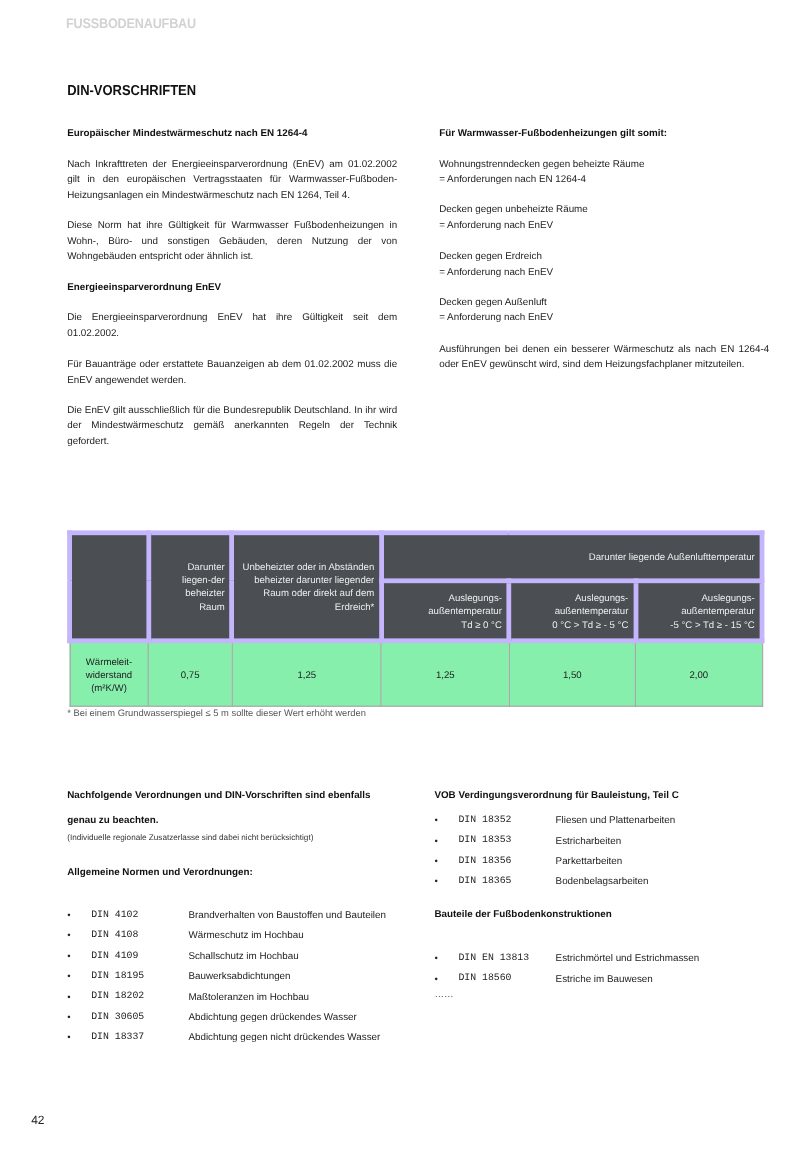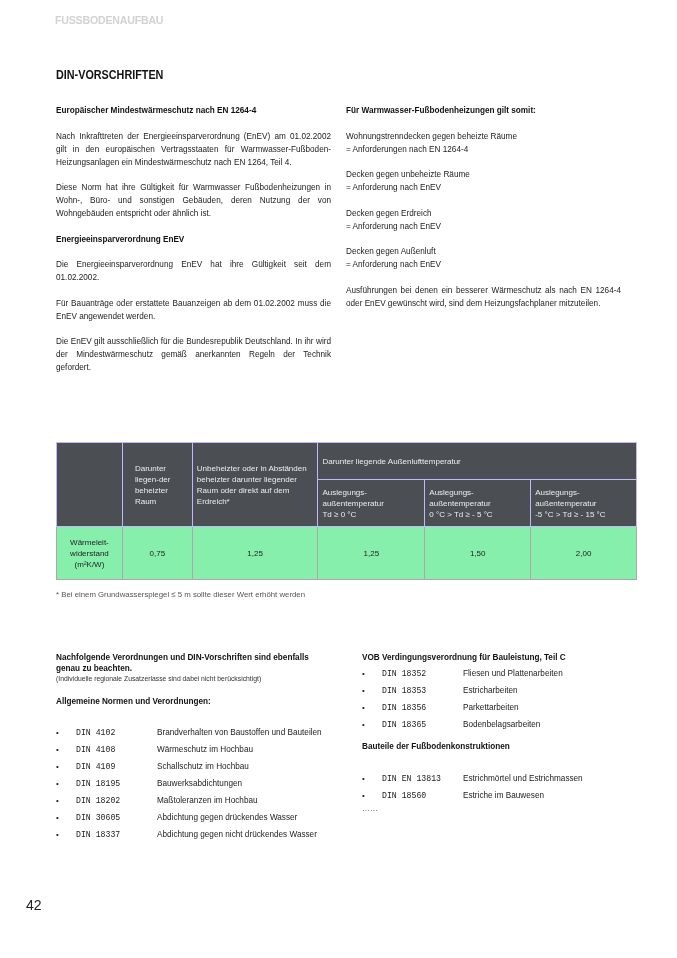--- a/index.html
+++ b/index.html
@@ -4,43 +4,43 @@
 <style>
   html, body { margin: 0; padding: 0; background: #ffffff; }
   body { width: 677px; height: 958px; position: relative; overflow: hidden;
          font-family: "Liberation Sans", sans-serif; color: #1a1a1a; }
   .section-kicker { position: absolute; left: 55px; top: 14px; font-size: 11.5px; font-weight: bold;
                     color: #d2d2d2; letter-spacing: -0.2px; transform: scaleX(0.92); transform-origin: left; }
   .page-title { position: absolute; left: 56px; top: 68px; font-size: 12px; font-weight: bold; color: #111;
                 transform: scaleX(0.9); transform-origin: left; }
   .col { position: absolute; font-size: 8.2px; line-height: 13px; color: #222; }
   .col-left { left: 56px; top: 104px; width: 275px; }
-  .col-right { left: 346px; top: 104px; width: 275px; }
+  .col-right { left: 366px; top: 104px; width: 275px; }
   .col p { margin: 0 0 12.5px 0; text-align: justify; }
   .col .h { font-weight: bold; margin-bottom: 12.5px; color: #111; }
 
   table.req { position: absolute; left: 56px; top: 442px; width: 581px; border-collapse: collapse;
               font-size: 8px; line-height: 11px; }
-  table.req th { background: #4b4f53; color: #eceeef; font-weight: normal; text-align: left;
-                 border: 1px solid #c4b5fd; padding: 2px 4px; }
+  table.req th { background: #4b4f53; color: #eceeef; font-weight: normal; text-align: right;
+                 border: 4px solid #c4b5fd; padding: 2px 4px; }
   table.req td { background: #86efac; color: #222; text-align: center; border: 1px solid #a9a9a9;
                  padding: 2px 4px; height: 48px; }
   .footnote { position: absolute; left: 56px; top: 590px; font-size: 7.8px; color: #555; }
 
   .bottom-left { position: absolute; left: 56px; top: 652px; width: 275px; font-size: 8.2px; color: #222; }
   .bottom-right { position: absolute; left: 362px; top: 652px; width: 280px; font-size: 8.2px; color: #222; }
-  .bh { font-weight: bold; color: #111; line-height: 11px; }
+  .bh { font-weight: bold; color: #111; line-height: 21px; }
   .small { font-size: 6.8px; color: #333; line-height: 10px; }
   ul.norms { list-style: none; margin: 0; padding: 0; }
   ul.norms li { display: flex; height: 17px; align-items: center; }
   .bullet { width: 20px; font-size: 8px; }
   .code { width: 52px; }
   .code-wide { width: 81px; font-family: Liberation Mono, monospace; }
   .ellipsis { color: #444; font-size: 8px; }
-  .page-number { position: absolute; left: 26px; top: 897px; font-size: 14px; color: #222; }
+  .page-number { position: absolute; left: 26px; top: 929px; font-size: 10px; color: #222; }
 </style>
 </head>
 <body>
 
 <div class="section-kicker">FUSSBODENAUFBAU</div>
 <div class="page-title">DIN-VORSCHRIFTEN</div>
 
 <div class="col col-left">
   <p class="h">Europäischer Mindestwärmeschutz nach EN 1264-4</p>
   <p>Nach Inkrafttreten der Energieeinsparverordnung (EnEV) am 01.02.2002 gilt in den europäischen Vertragsstaaten für Warmwasser-Fußboden-Heizungsanlagen ein Mindestwärmeschutz nach EN 1264, Teil 4.</p>

